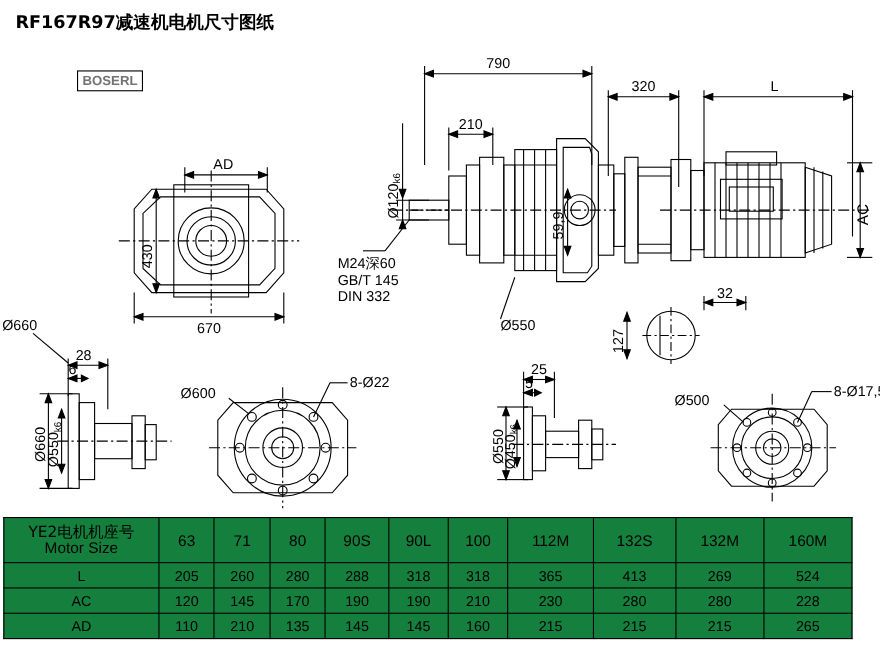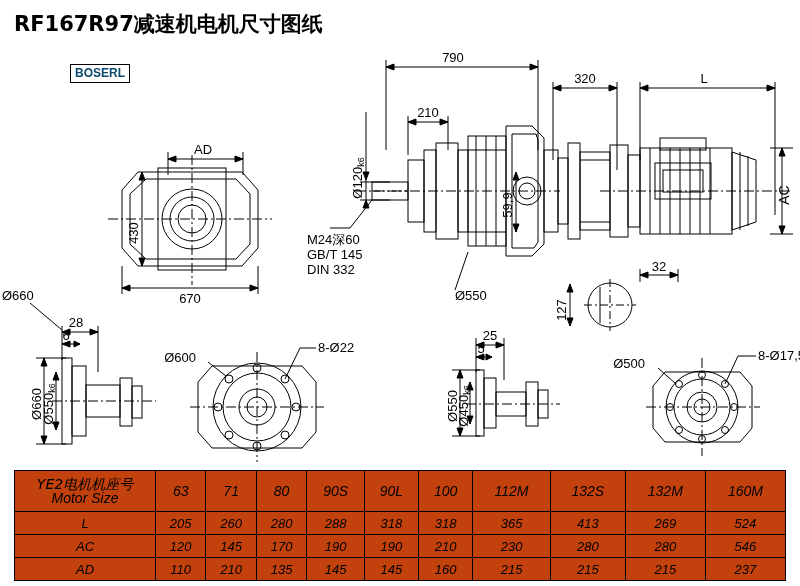--- a/index.html
+++ b/index.html
@@ -18,53 +18,52 @@
   .page {
     position: absolute;
     left: 0; top: 0;
     width: 800px;
     height: 586px;
   }
   #title {
     position: absolute;
     left: 14px;
     top: 10px;
-    font-size: 21px;
+    font-size: 16px;
     font-weight: bold;
     letter-spacing: 0px;
     white-space: nowrap;
   }
   #logo {
     position: absolute;
     left: 70px;
     top: 64px;
     border: 1px solid #000;
     padding: 1px 4px 2px 4px;
     font-size: 12px;
     font-weight: bold;
-    color: #0c4a6e;
+    color: #737373;
     font-family: "Liberation Sans", sans-serif;
     background: #fff;
   }
   svg.draw {
     position: absolute;
     left: 0; top: 0;
     width: 800px;
     height: 586px;
   }
   
   #spec-table {
     position: absolute;
-    left: 14px;
+    left: 3px;
     top: 470px;
     width: 772px;
     border-collapse: collapse;
     font-size: 13px;
-    background: #c2410c;
-    font-style: italic;
+    background: #15803d;
   }
   #spec-table td {
     border: 1px solid #000;
     text-align: center;
     height: 22px;
     padding: 0;
     font-family: "Liberation Sans", sans-serif;
   }
   #spec-table td.head-label {
     width: 140px;
@@ -402,31 +401,31 @@
         <td class="rowlabel">AC</td>
         <td>120</td>
         <td>145</td>
         <td>170</td>
         <td>190</td>
         <td>190</td>
         <td>210</td>
         <td>230</td>
         <td>280</td>
         <td>280</td>
-        <td>546</td>
+        <td>228</td>
       </tr>
       <tr>
         <td class="rowlabel">AD</td>
         <td>110</td>
         <td>210</td>
         <td>135</td>
         <td>145</td>
         <td>145</td>
         <td>160</td>
         <td>215</td>
         <td>215</td>
         <td>215</td>
-        <td>237</td>
+        <td>265</td>
       </tr>
     </tbody>
   </table>
 
 </div>
 
 </body></html>

